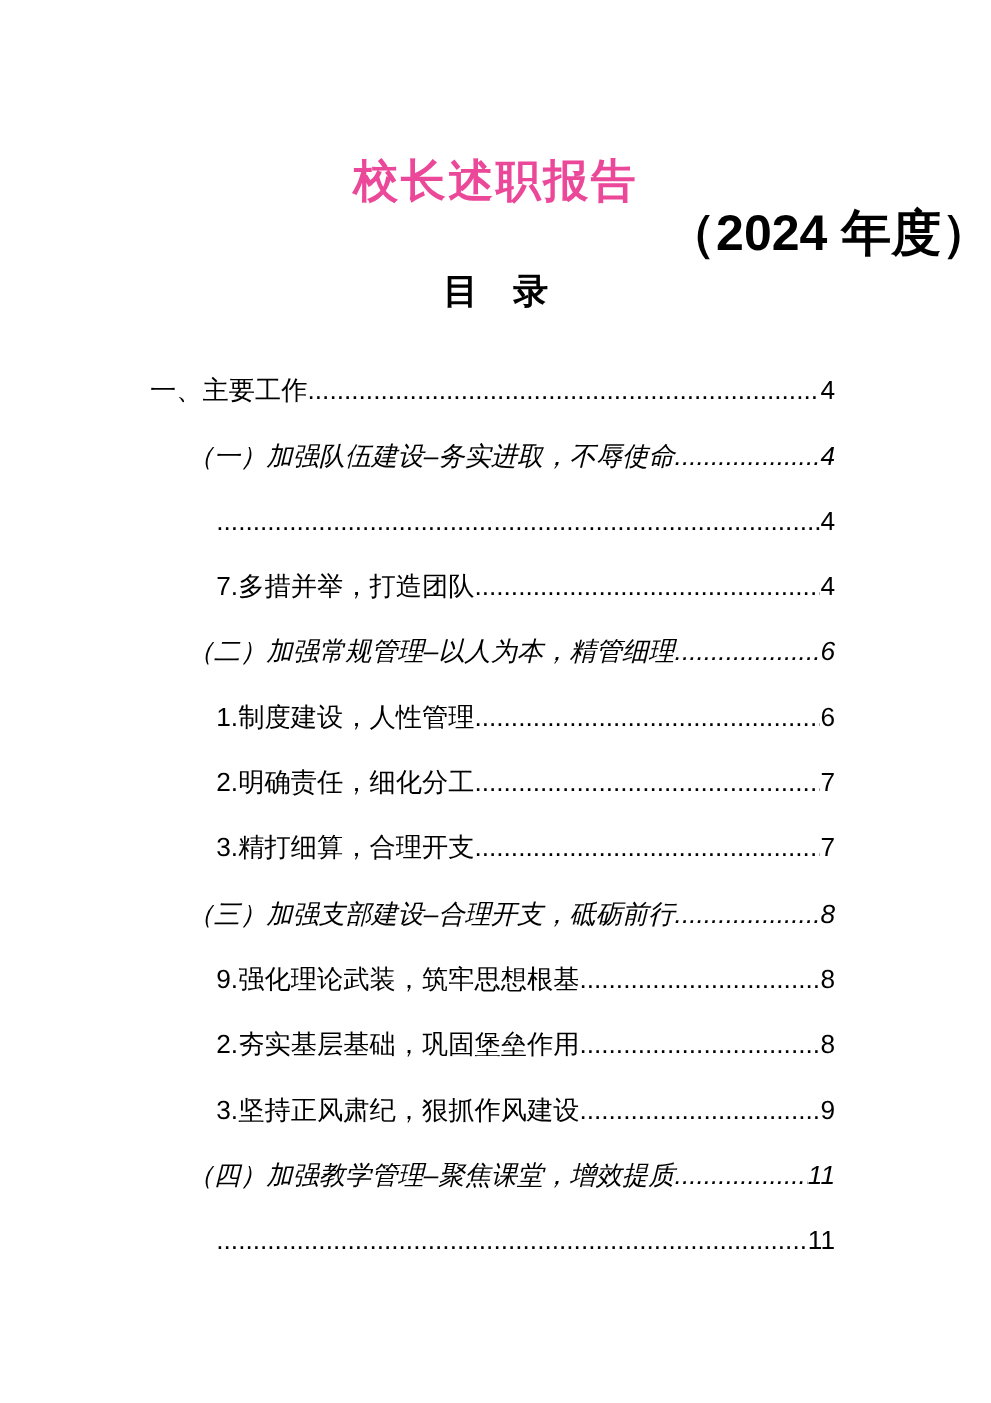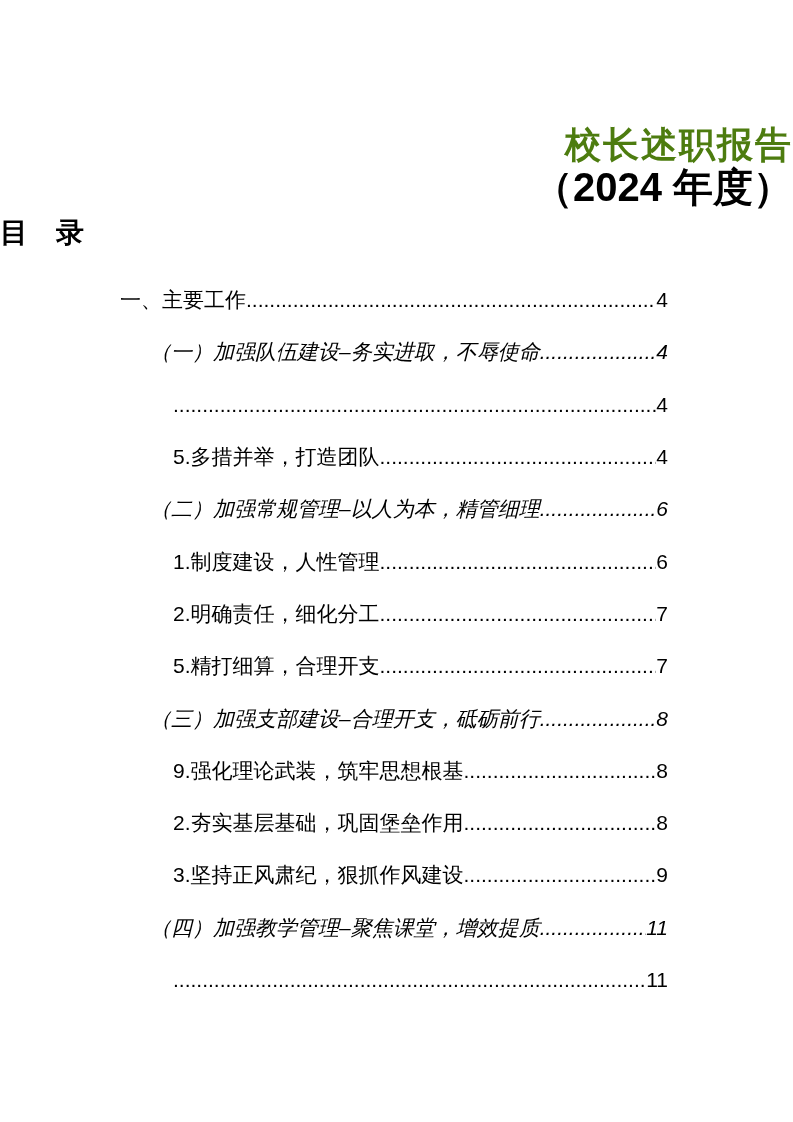--- a/index.html
+++ b/index.html
@@ -9,50 +9,50 @@
     height: 1122px;
     font-family: "Liberation Sans", "DejaVu Sans", sans-serif;
     color: #000000;
     position: relative;
     overflow: hidden;
   }
   .doc-page { position: relative; width: 793px; height: 1122px; background: #ffffff; }
 
   .report-title {
     margin-top: 126px;
-    text-align: right;
+    text-align: center;
     font-size: 36px;
     line-height: 38px;
     font-weight: bold;
-    color: #4d7c0f;
+    color: #ec4899;
     letter-spacing: 2px;
   }
   .report-subtitle {
     text-align: right;
     font-size: 40px;
     line-height: 46px;
     font-weight: bold;
     color: #000000;
   }
   .toc-heading {
     margin-top: 6px;
-    text-align: left;
+    text-align: center;
     font-size: 28px;
     line-height: 34px;
     font-weight: bold;
     color: #000000;
   }
 
   .toc {
     margin: 24px 125px 0 120px; 
     width: 548px;
   }
   .toc-row {
     display: flex;
-    align-items: center;
+    align-items: flex-end;
     height: 52.3px;
     font-size: 21px;
     line-height: 26px;
     white-space: nowrap;
     cursor: pointer;
   }
   .toc-row.lv2 { padding-left: 30px; font-style: italic; }
   .toc-row.lv3 { padding-left: 53px; }
   .toc-title { flex: 0 0 auto; }
   .toc-dots {
@@ -88,21 +88,21 @@
       <span class="toc-dots"></span>
       <span class="toc-page">4</span>
     </div>
 
     <div class="toc-row lv3">
       <span class="toc-dots"></span>
       <span class="toc-page">4</span>
     </div>
 
     <div class="toc-row lv3">
-      <span class="toc-title">5.多措并举，打造团队</span>
+      <span class="toc-title">7.多措并举，打造团队</span>
       <span class="toc-dots"></span>
       <span class="toc-page">4</span>
     </div>
 
     <div class="toc-row lv2">
       <span class="toc-title">（二）加强常规管理–以人为本，精管细理</span>
       <span class="toc-dots"></span>
       <span class="toc-page">6</span>
     </div>
 
@@ -112,21 +112,21 @@
       <span class="toc-page">6</span>
     </div>
 
     <div class="toc-row lv3">
       <span class="toc-title">2.明确责任，细化分工</span>
       <span class="toc-dots"></span>
       <span class="toc-page">7</span>
     </div>
 
     <div class="toc-row lv3">
-      <span class="toc-title">5.精打细算，合理开支</span>
+      <span class="toc-title">3.精打细算，合理开支</span>
       <span class="toc-dots"></span>
       <span class="toc-page">7</span>
     </div>
 
     <div class="toc-row lv2">
       <span class="toc-title">（三）加强支部建设–合理开支，砥砺前行</span>
       <span class="toc-dots"></span>
       <span class="toc-page">8</span>
     </div>
 

